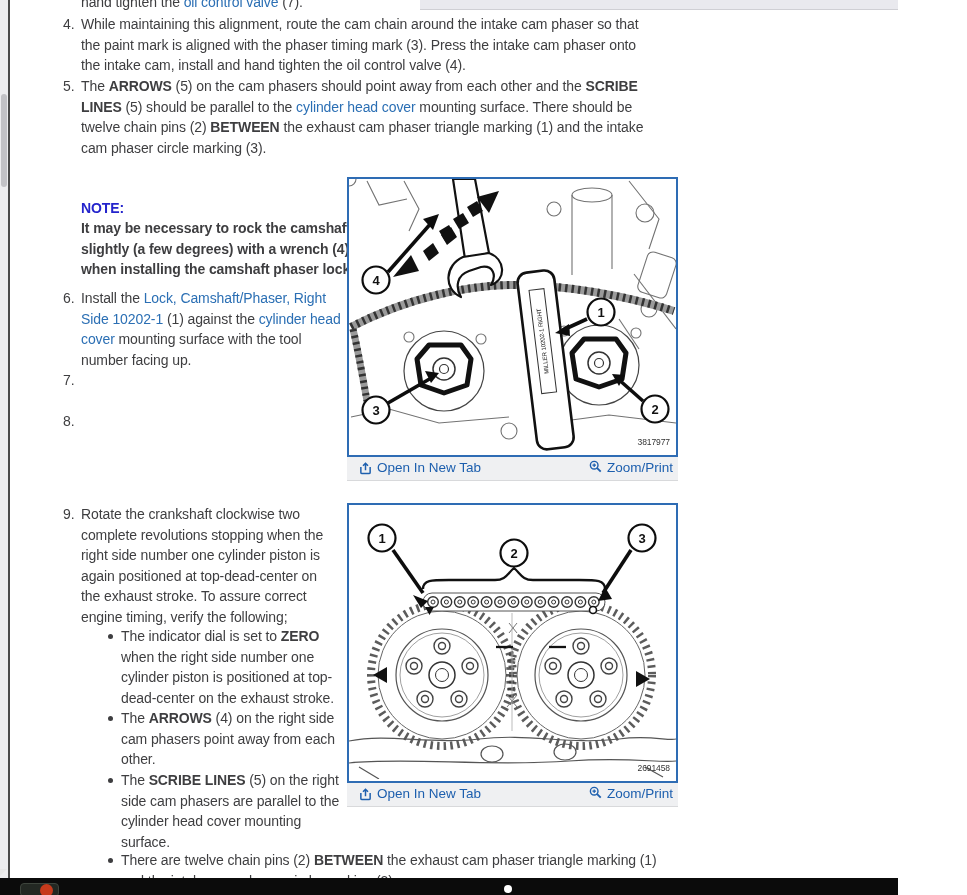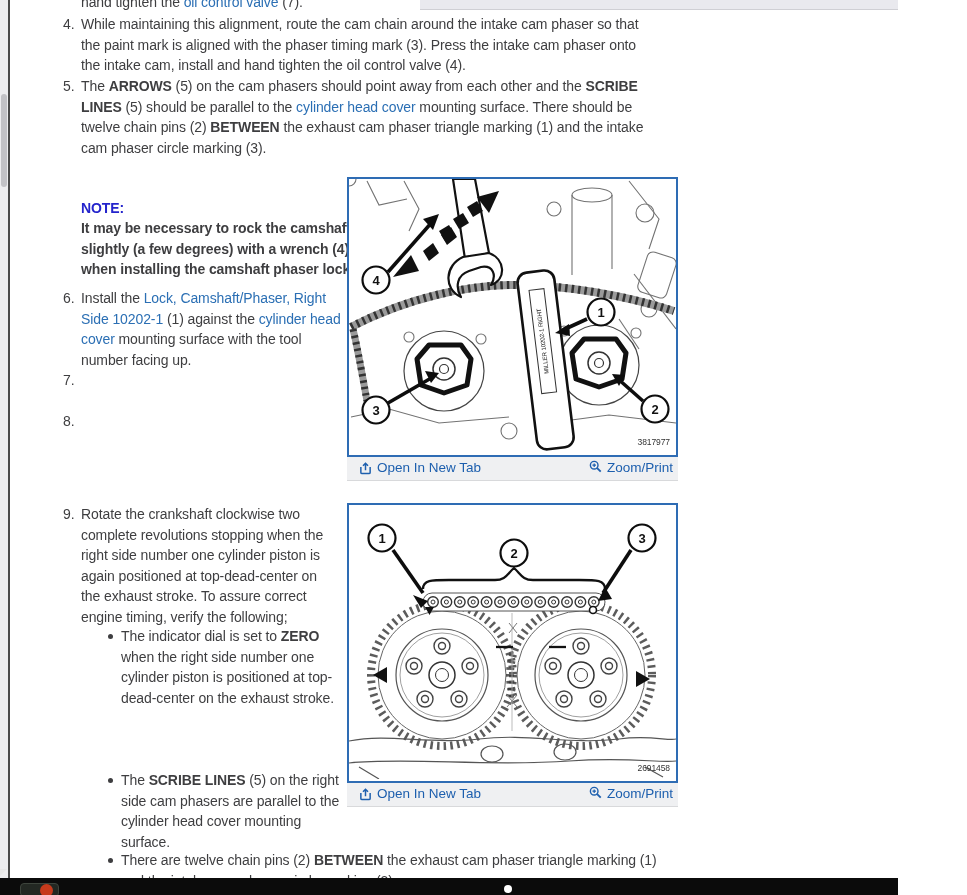--- a/index.html
+++ b/index.html
@@ -101,20 +101,23 @@
 right side number one cylinder piston is
 again positioned at top-dead-center on
 the exhaust stroke. To assure correct
 engine timing, verify the following;</span></span>
   </div>
 
   <div class="bullet rich" style="top:626px"><span class="sg-p">The indicator dial is set to </span><span class="sg-b">ZERO</span><span class="sg-p">
 when the right side number one
 cylinder piston is positioned at top-
 dead-center on the exhaust stroke.</span></div>
+  <div class="bullet rich" style="top:708px"><span class="sg-p">The </span><span class="sg-b">ARROWS</span><span class="sg-p"> (4) on the right side
+cam phasers point away from each
+other.</span></div>
   <div class="bullet rich" style="top:770px"><span class="sg-p">The </span><span class="sg-b">SCRIBE LINES</span><span class="sg-p"> (5) on the right
 side cam phasers are parallel to the
 cylinder head cover mounting
 surface.</span></div>
   <div class="bullet rich" style="top:850px"><span class="sg-p">There are twelve chain pins (2) </span><span class="sg-b">BETWEEN</span><span class="sg-p"> the exhaust cam phaser triangle marking (1)
 and the intake cam phaser circle marking (3).</span></div>
 
   <div class="figure" style="top:177px">
     <svg viewBox="0 0 327 274" width="327" height="274">
 

